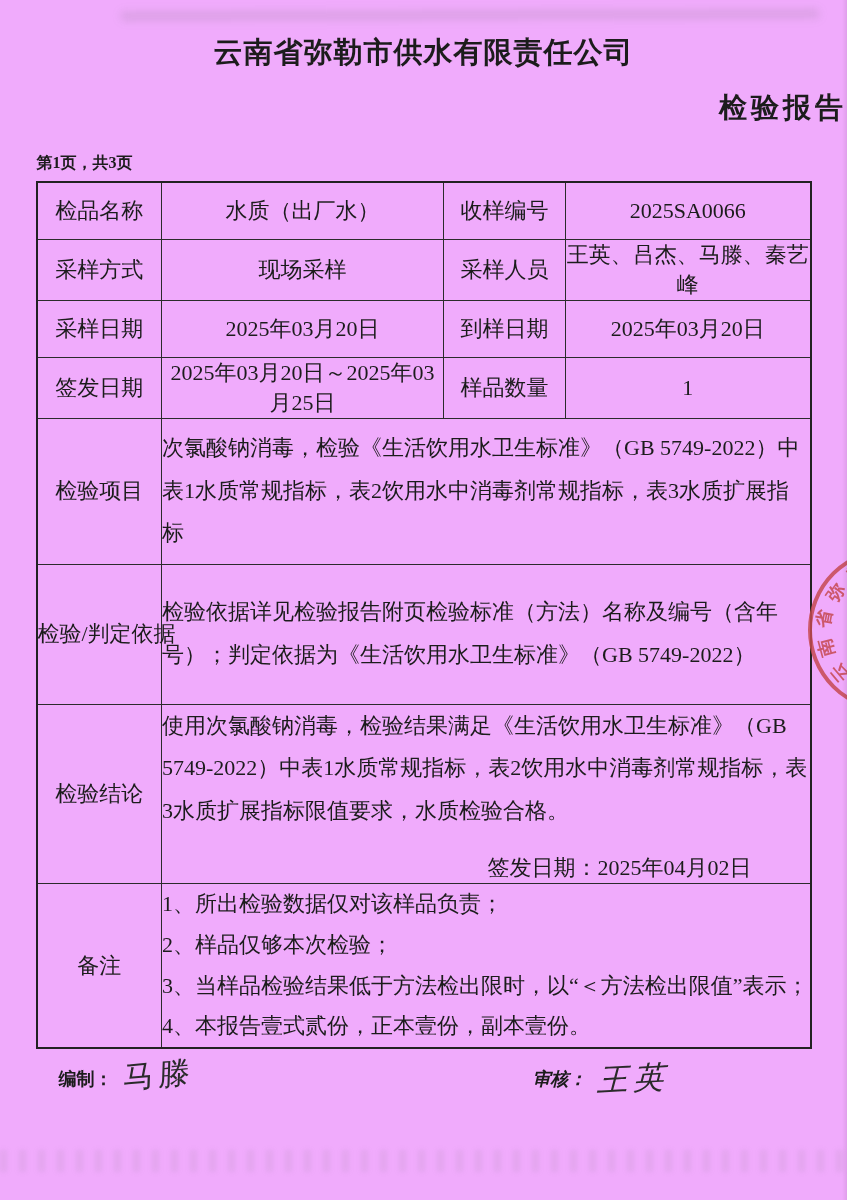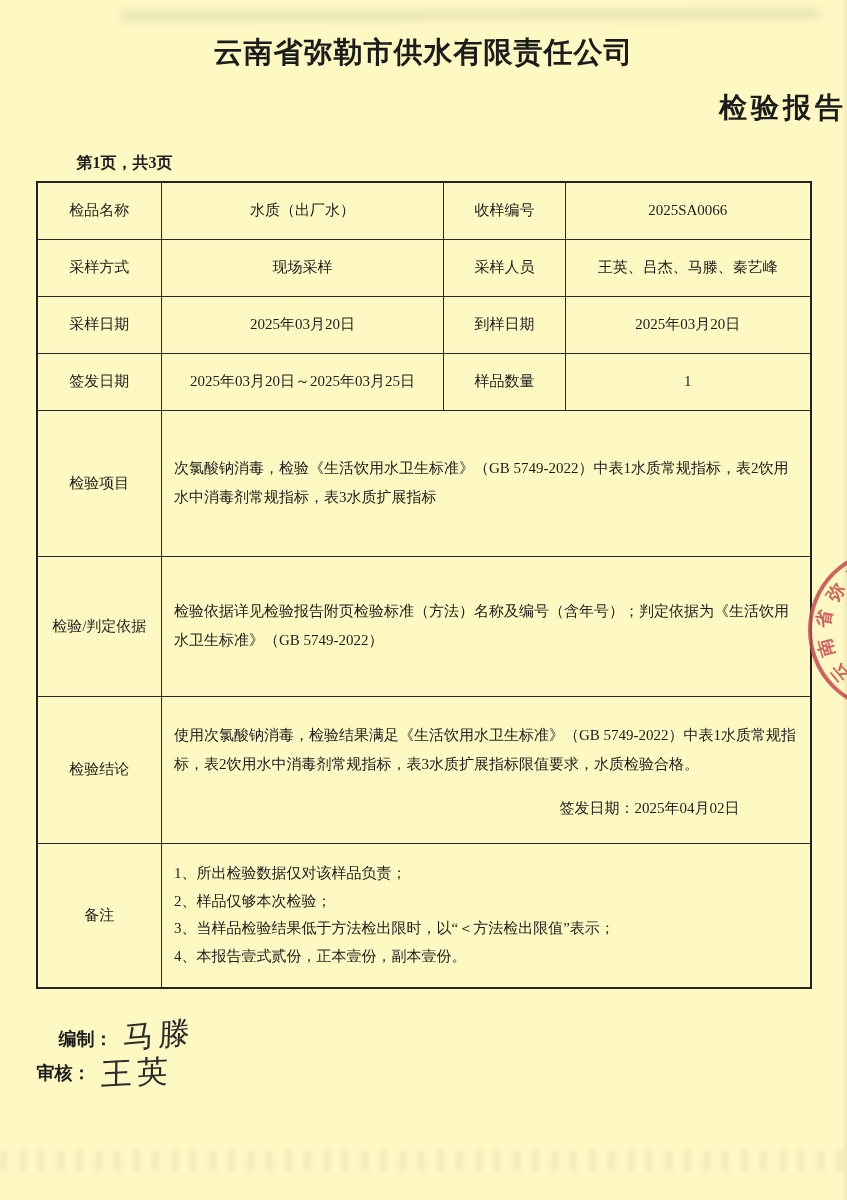--- a/index.html
+++ b/index.html
@@ -1,21 +1,21 @@
 <!DOCTYPE html>
 <html lang="zh"><head>
 <meta charset="utf-8">
 <style>
   html, body { margin: 0; padding: 0; background: #e8e8e8; }
   .page {
     position: relative;
     width: 847px;
     height: 1200px;
     margin: 0 auto;
-    background: #fef9c3;
+    background: #f0abfc;
     overflow: hidden;
     color: #1c1c1c;
     font-family: "Liberation Serif", "DejaVu Serif", serif;
   }
 
   
   .streak-top {
     position: absolute; top: 10px; left: 120px; width: 700px; height: 10px;
     background: rgba(90,90,90,0.14); filter: blur(4px); border-radius: 6px;
     transform: rotate(-0.2deg);
@@ -47,59 +47,58 @@
     letter-spacing: 4px;
   }
   .report-line {
     width: 774px;
     margin: 26px auto 0 auto;
     display: flex;
     justify-content: space-between;
     align-items: flex-end;
   }
   .report-no { font-size: 17px; font-weight: bold; }
-  .page-info { font-size: 16px; font-weight: 600; margin-left: 40px; }
+  .page-info { font-size: 16px; font-weight: 600; }
 
   
   table.report {
     width: 774px;
     margin: 7px auto 0 auto;
     border-collapse: collapse;
     table-layout: fixed;
     border: 2.4px solid #222;
   }
   table.report td {
     border: 1.6px solid #2b2b2b;
-    font-size: 15px;
+    font-size: 22px;
     vertical-align: middle;
-    padding: 12px;
+    padding: 0;
   }
   td.lbl { text-align: center; white-space: nowrap; }
   td.val { text-align: center; }
   td.wide { text-align: left; padding: 8px 14px; }
   .para { line-height: 1.95; }
   .sign-date { text-align: right; padding-right: 58px; margin-top: 20px; }
   .note-line { line-height: 1.85; }
   tr.h57  { height: 57px; }
   tr.h146 { height: 146px; }
   tr.h140 { height: 140px; }
   tr.h147 { height: 147px; }
   tr.h145 { height: 145px; }
 
   
   .footer-line {
     width: 774px;
-    margin: 28px auto 0 auto;
+    margin: 8px auto 0 auto;
     display: flex;
-    justify-content: center;
-    flex-direction: column;
+    justify-content: space-between;
   }
   .sig-group { display: flex; align-items: flex-start; font-size: 18px; }
   .sig-left  { margin-left: 22px; }
-  .sig-right { margin-right: 142px; }
+  .sig-right { margin-right: 142px; font-style: italic; }
   .sig-label { padding-top: 10px; font-weight: 600; }
   .signature {
     font-family: "DejaVu Sans", sans-serif;
     font-size: 31px;
     color: #2a2a2a;
     transform: rotate(-5deg) skewX(-7deg);
     margin-left: 10px;
     letter-spacing: 5px;
     line-height: 1.1;
   }

